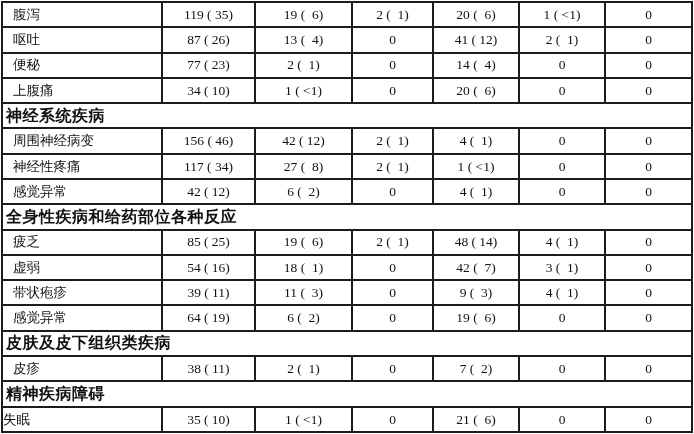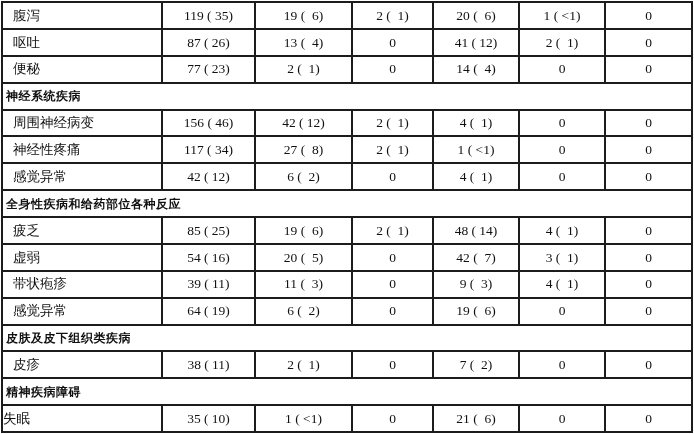--- a/index.html
+++ b/index.html
@@ -46,21 +46,21 @@
     padding-left: 10px;
   }
   td.value-cell {
     text-align: center;
     font-family: "Liberation Serif", "DejaVu Serif", serif;
   }
   tr.section-row td {
     font-weight: bold;
     text-align: left;
     padding-left: 3px;
-    font-size: 12px;
+    font-size: 16px;
     letter-spacing: 0.5px;
   }
 </style>
 </head>
 <body>
 
 <div class="page">
   <table class="ae-table">
     <colgroup>
         <col style="width: 160px;">
@@ -92,20 +92,29 @@
         </tr>
         <tr class="data-row">
           <td class="term-cell indent">便秘</td>
           <td class="value-cell">77 ( 23)</td>
           <td class="value-cell">2 (  1)</td>
           <td class="value-cell">0</td>
           <td class="value-cell">14 (  4)</td>
           <td class="value-cell">0</td>
           <td class="value-cell">0</td>
         </tr>
+        <tr class="data-row">
+          <td class="term-cell indent">上腹痛</td>
+          <td class="value-cell">34 ( 10)</td>
+          <td class="value-cell">1 ( &lt;1)</td>
+          <td class="value-cell">0</td>
+          <td class="value-cell">20 (  6)</td>
+          <td class="value-cell">0</td>
+          <td class="value-cell">0</td>
+        </tr>
         <tr class="section-row">
           <td colspan="7" class="section-cell">神经系统疾病</td>
         </tr>
         <tr class="data-row">
           <td class="term-cell indent">周围神经病变</td>
           <td class="value-cell">156 ( 46)</td>
           <td class="value-cell">42 ( 12)</td>
           <td class="value-cell">2 (  1)</td>
           <td class="value-cell">4 (  1)</td>
           <td class="value-cell">0</td>
@@ -137,21 +146,21 @@
           <td class="value-cell">85 ( 25)</td>
           <td class="value-cell">19 (  6)</td>
           <td class="value-cell">2 (  1)</td>
           <td class="value-cell">48 ( 14)</td>
           <td class="value-cell">4 (  1)</td>
           <td class="value-cell">0</td>
         </tr>
         <tr class="data-row">
           <td class="term-cell indent">虚弱</td>
           <td class="value-cell">54 ( 16)</td>
-          <td class="value-cell">20 (  5)</td>
+          <td class="value-cell">18 (  1)</td>
           <td class="value-cell">0</td>
           <td class="value-cell">42 (  7)</td>
           <td class="value-cell">3 (  1)</td>
           <td class="value-cell">0</td>
         </tr>
         <tr class="data-row">
           <td class="term-cell indent">带状疱疹</td>
           <td class="value-cell">39 ( 11)</td>
           <td class="value-cell">11 (  3)</td>
           <td class="value-cell">0</td>

